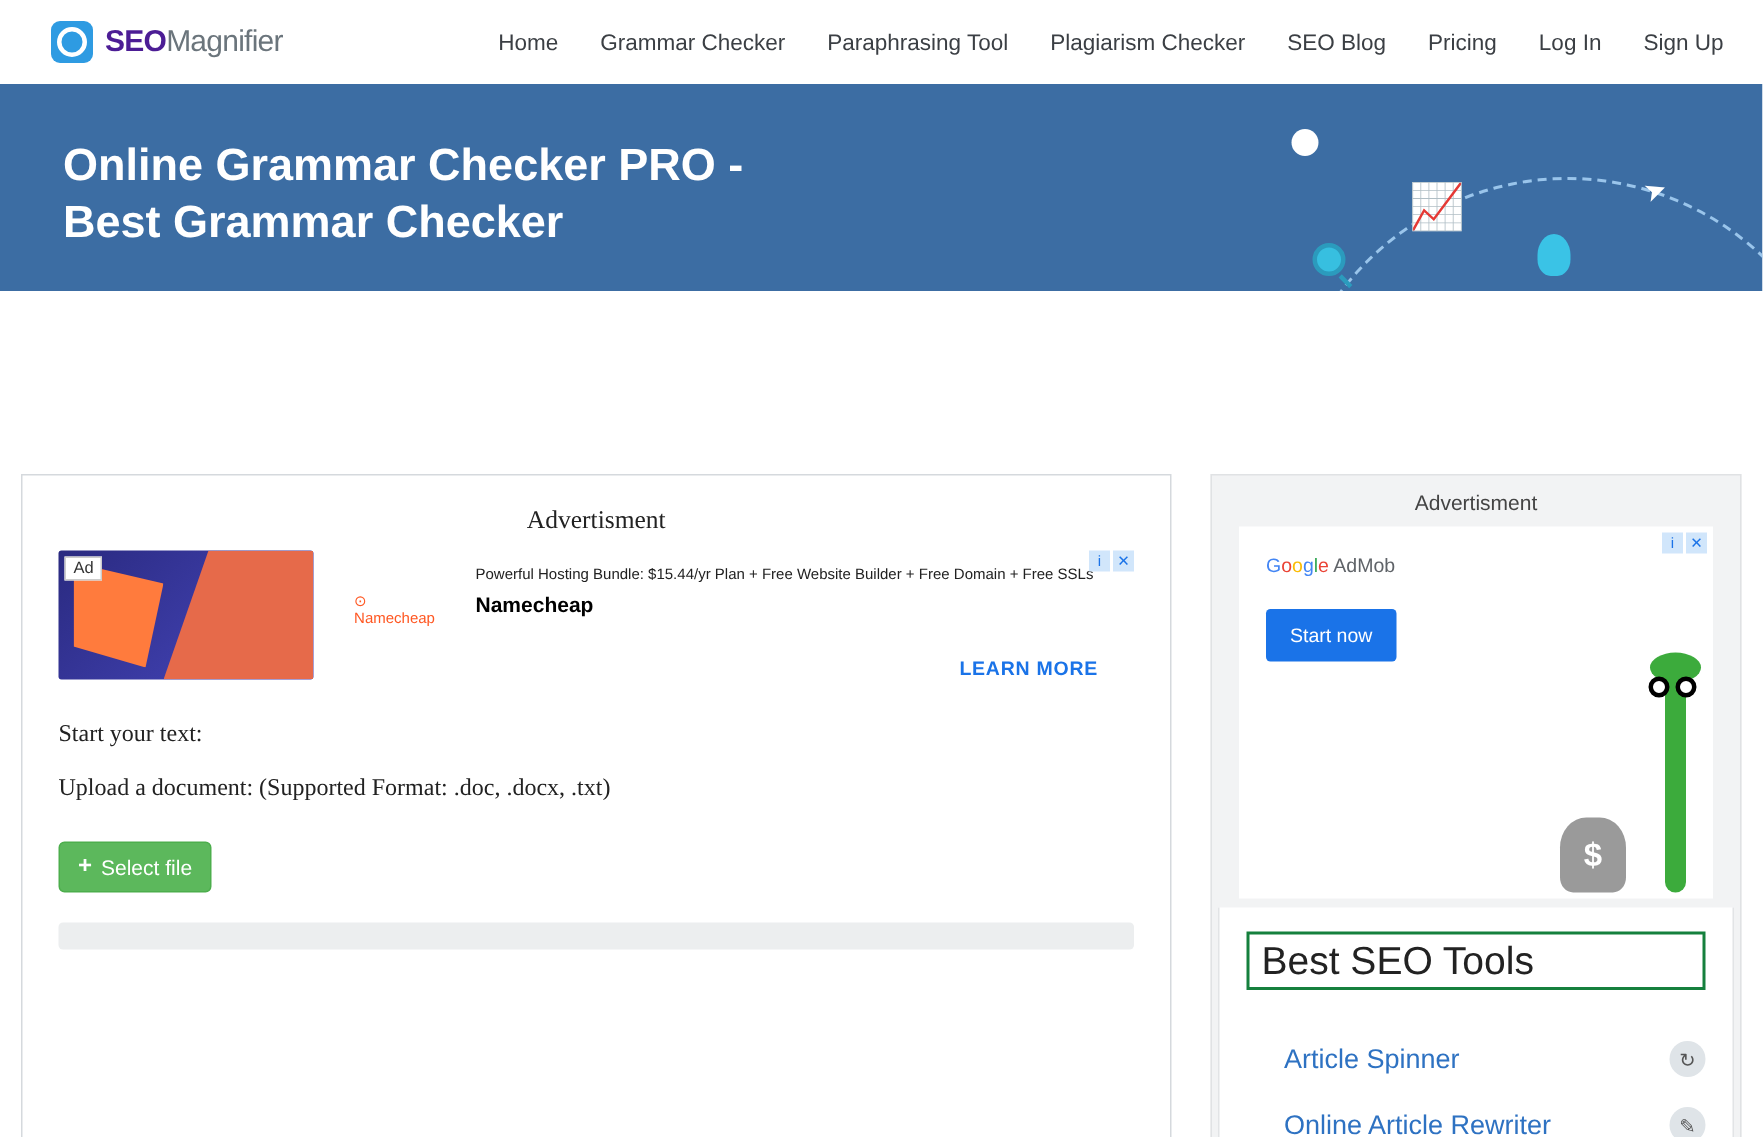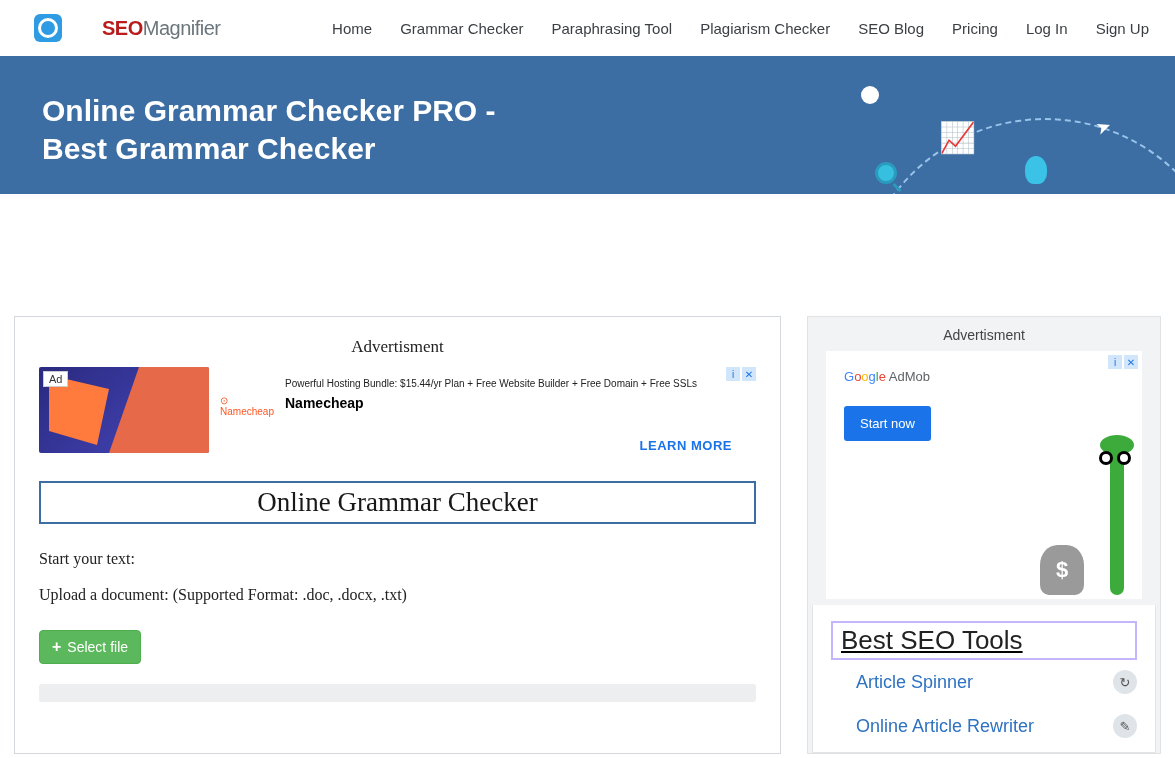--- a/index.html
+++ b/index.html
@@ -2,38 +2,38 @@
 <html><head>
 <meta charset="utf-8">
 <style>
 * { margin: 0; padding: 0; box-sizing: border-box; }
 body { font-family: Arial, Helvetica, sans-serif; background: #fff; width: 1175px; }
 .topbar { display: flex; align-items: center; height: 56px; padding: 0 16px; background: #fff; }
 .logo { display: flex; align-items: center; gap: 8px; padding-left: 18px; }
 .logo-icon { width: 28px; height: 28px; background: #2e9be2; border-radius: 6px; position: relative; display: flex; align-items: center; justify-content: center; }
 .logo-icon::before { content: ""; width: 14px; height: 14px; border: 3px solid #fff; border-radius: 50%; display: block; }
 .logo-text { font-size: 20px; font-weight: 700; letter-spacing: -0.5px; }
-.logo-text .blue { color: #b91c1c; margin-left: 32px; }
+.logo-text .blue { color: #4c1d95; }
 .logo-text .gray { color: #6b757c; font-weight: 400; }
 .nav { margin-left: auto; display: flex; gap: 28px; padding-right: 10px; align-items: center; }
 .nav a { color: #3b3f44; text-decoration: none; font-size: 15px; cursor: pointer; }
 .hero { background: #3c6da3; color: #fff; padding: 36px 42px 34px; position: relative; overflow: hidden; height: 138px; }
 .hero h1 { font-size: 30px; font-weight: 700; line-height: 1.25; }
 .hero-graphics { position: absolute; right: 0; top: 0; bottom: 0; width: 380px; }
 .dashed-arc { position: absolute; right: -60px; top: 62px; width: 380px; height: 380px; border: 2px dashed #9ac5eb; border-radius: 50%; }
 .dot-white { position: absolute; right: 296px; top: 30px; width: 18px; height: 18px; background: #fff; border-radius: 50%; }
 .mag { position: absolute; right: 278px; top: 106px; width: 22px; height: 22px; background: #37bfe0; border: 3px solid #2b9bbd; border-radius: 50%; }
 .mag::after { content: ""; position: absolute; right: -8px; bottom: -8px; width: 10px; height: 3px; background: #2b9bbd; transform: rotate(45deg); }
 .chart-icon { position: absolute; right: 198px; top: 64px; color: #6bbff0; font-size: 30px; }
 .bulb { position: absolute; right: 128px; top: 100px; width: 22px; height: 28px; background: #3ac3e6; border-radius: 50% 50% 40% 40%; }
 .cursor { position: absolute; right: 64px; top: 60px; color: #fff; font-size: 18px; transform: rotate(-20deg); }
 .container { display: flex; gap: 26px; padding: 122px 14px 0; }
 .main-card { flex: 1; border: 1px solid #d5d9dd; background: #fff; padding: 20px 24px; }
 .adv-label { text-align: center; font-family: Georgia, serif; font-size: 17px; color: #222; margin-bottom: 10px; }
-.ad-box { display: flex; gap: 14px; align-items: flex-start; position: relative; margin-bottom: 28px; }
+.ad-box { display: flex; gap: 30px; align-items: flex-start; position: relative; margin-bottom: 28px; }
 .ad-img { width: 170px; height: 86px; background: linear-gradient(135deg,#2a2a80,#4848c0); border-radius: 2px; position: relative; overflow: hidden; }
 .ad-img::before { content: ""; position: absolute; left: 10px; top: 8px; bottom: 8px; width: 60px; background: #ff7b3d; clip-path: polygon(0 0, 100% 20%, 80% 100%, 0 80%); }
 .ad-img::after { content: ""; position: absolute; right: 0; top: 0; bottom: 0; width: 100px; background: #e66a4a; clip-path: polygon(30% 0, 100% 0, 100% 100%, 0 100%); }
 .ad-badge { position: absolute; left: 4px; top: 4px; background: #fff; color: #333; font-size: 11px; padding: 1px 5px; border: 1px solid #ccc; z-index: 2; }
 .ad-logo { width: 48px; display: flex; align-items: center; justify-content: center; padding-top: 28px; color: #ff5722; font-size: 10px; }
 .ad-logo span::before { content: "⊙ "; }
 .ad-copy { flex: 1; padding-top: 10px; }
 .ad-copy .line { font-size: 10px; color: #222; line-height: 1.35; }
 .ad-copy .brand { font-weight: 700; margin-top: 4px; font-size: 14px; }
 .ad-cta { position: absolute; right: 24px; bottom: 0; color: #1a73e8; font-weight: 700; font-size: 13px; letter-spacing: 0.5px; cursor: pointer; }
@@ -57,21 +57,21 @@
 .admob-logo .g3 { color: #fbbc05; }
 .admob-logo .g4 { color: #34a853; }
 .side-ad-text { font-size: 21px; color: #333; line-height: 1.3; margin-top: 14px; }
 .start-now-btn { background: #1a73e8; color: #fff; border: none; padding: 10px 16px; font-size: 13px; border-radius: 3px; margin-top: 22px; cursor: pointer; }
 .bag { position: absolute; right: 58px; bottom: 4px; width: 44px; height: 50px; background: #9a9a9a; border-radius: 40% 40% 20% 20%; display: flex; align-items: center; justify-content: center; color: #fff; font-size: 22px; font-weight: 700; }
 .plant { position: absolute; right: 18px; bottom: 4px; width: 14px; height: 150px; background: #3cab3c; border-radius: 7px; }
 .plant::before { content: ""; position: absolute; top: -10px; left: -10px; width: 34px; height: 20px; background: #3cab3c; border-radius: 50%; }
 .plant-eyes { position: absolute; top: 6px; left: -11px; display: flex; gap: 4px; }
 .plant-eyes span { width: 14px; height: 14px; background: #fff; border: 3px solid #000; border-radius: 50%; }
 .tools-card { background: #fff; margin: 6px 4px 0; border: 1px solid #e2e4e6; border-top: none; padding: 16px 18px 4px; }
-.tools-title-box { border: 2px solid #c4b5fd; padding: 2px 8px; margin-bottom: 0; text-decoration: underline; }
+.tools-title-box { border: 2px solid #15803d; padding: 2px 8px; margin-bottom: 24px; }
 .tools-title-box h3 { font-size: 26px; font-weight: 400; color: #222; }
 .tool-link { display: flex; align-items: center; justify-content: space-between; color: #2e72c2; font-size: 18px; text-decoration: none; padding: 10px 0; cursor: pointer; margin-left: 25px; }
 .tool-icon { width: 24px; height: 24px; background: #dfe4e8; border-radius: 50%; display: flex; align-items: center; justify-content: center; font-size: 13px; color: #555; }
 </style>
 </head>
 <body>
 
 <div class="topbar">
   <div class="logo">
     <div class="logo-icon"></div>
@@ -120,23 +120,20 @@
         <div class="line">Powerful Hosting Bundle: $15.44/yr Plan + Free Website Builder + Free Domain + Free SSLs</div>
         <div class="brand">Namecheap</div>
       </div>
       <div class="ad-cta">LEARN MORE</div>
       <div class="ad-close">
         <span>i</span>
         <span>✕</span>
       </div>
     </div>
 
-    <div class="tool-title-box">
-      <h2>Online Grammar Checker</h2>
-    </div>
 
     <div class="form-label">Start your text:</div>
     <div class="form-label">Upload a document: (Supported Format: .doc, .docx, .txt)</div>
     <button class="select-file-btn">
       <span class="plus">+</span>
       <span>Select file</span>
     </button>
 
     <div class="gray-bar"></div>
 

